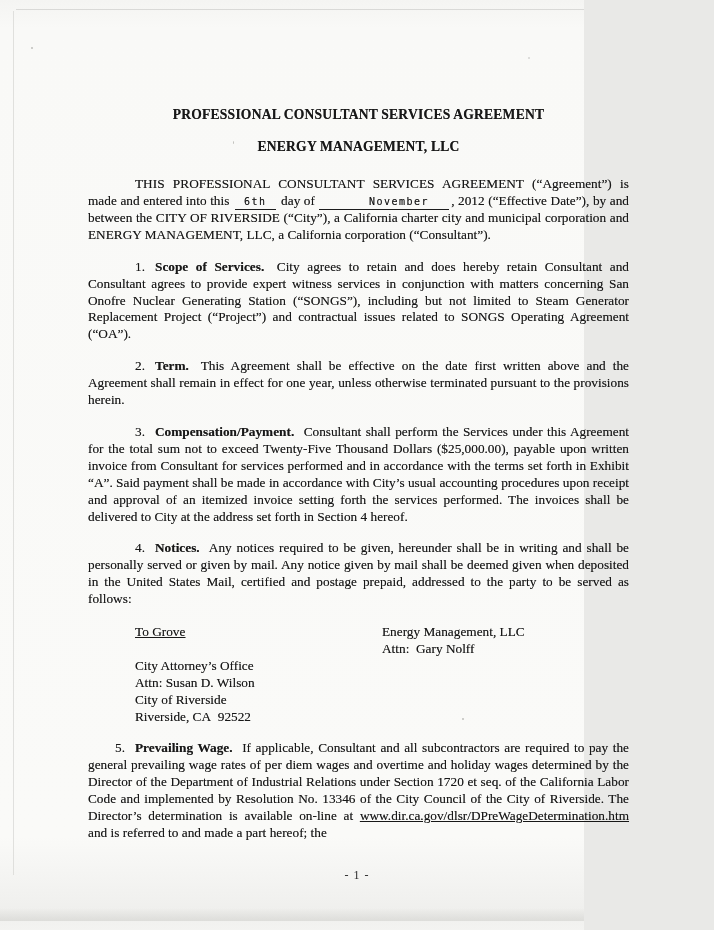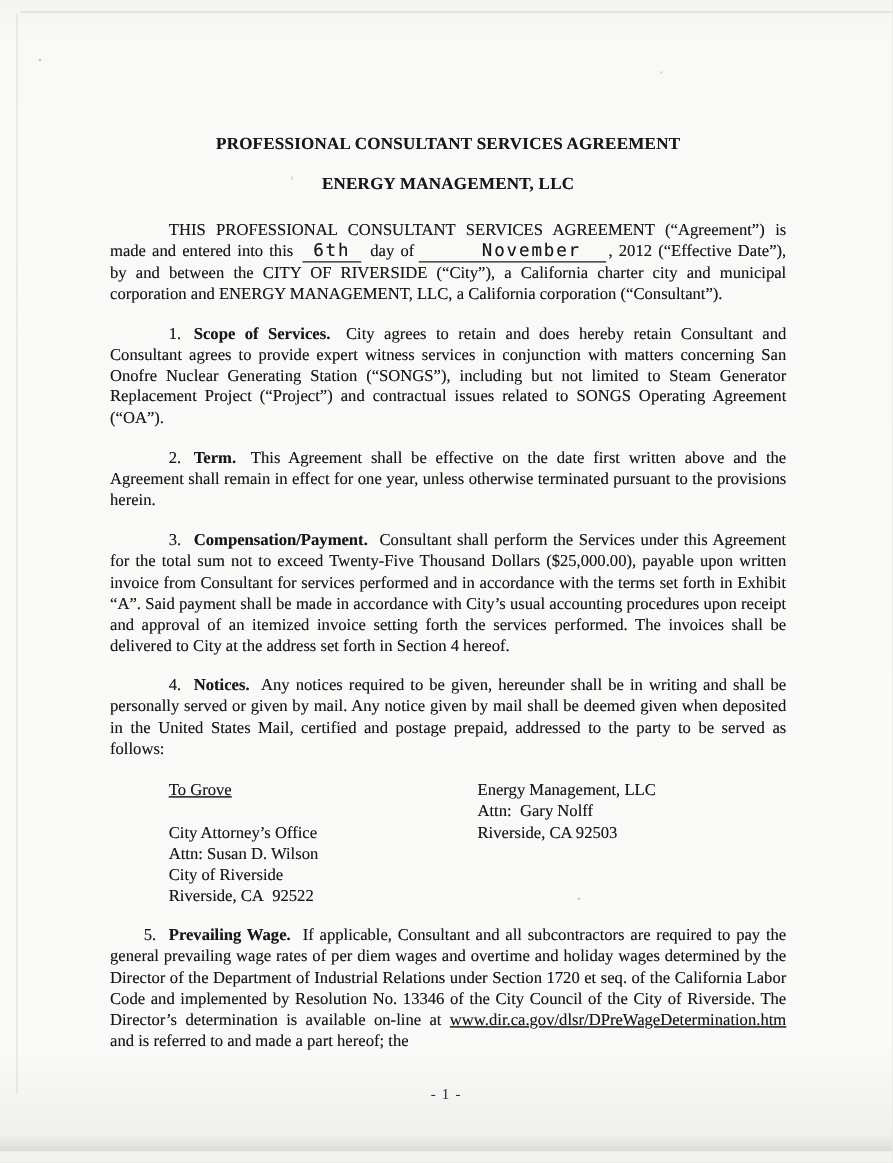--- a/index.html
+++ b/index.html
@@ -3,21 +3,21 @@
 <meta charset="utf-8">
 <style>
   html, body { margin:0; padding:0; }
   body {
     width:714px; height:930px; overflow:hidden;
     background:#e9e9e7;
     font-family:"Liberation Serif", serif;
     color:#181818;
   }
   .page {
-    position:relative; width:714px; height:930px;
+    position:relative; width:584px; height:930px;
     background:linear-gradient(180deg,#f4f4f2 0%, #f9f9f7 3%, #fafaf8 90%, #efefed 98%, #f3f3f1 100%);
   }
   
   .edge-top    { position:absolute; top:9px;  left:16px; right:0; height:1px; background:#cdcdca; opacity:.7; }
   .edge-left   { position:absolute; left:13px; top:11px; width:1px; height:864px; background:#d2d2cf; opacity:.65; }
   .edge-bottom { position:absolute; left:0; right:0; bottom:9px; height:13px;
                  background:linear-gradient(180deg, rgba(200,200,196,0) 0%, rgba(190,190,185,.4) 100%); }
   .speck { position:absolute; width:2px; height:2px; border-radius:50%; background:#8f8f8b; opacity:.55; }
   .speck.s1 { left:31px;  top:47px;  }
   .speck.s2 { left:233px; top:141px; width:1px; height:3px; }
@@ -46,21 +46,21 @@
   .url { text-decoration:underline; }
 
   
   .blank {
     display:inline-block; text-indent:0;
     border-bottom:1px solid #1c1c1c;
     line-height:13px;
   }
   .blank .mono {
     font-family:"DejaVu Sans Mono", monospace;
-    font-size:14px; letter-spacing:1.5px;
+    font-size:10px; letter-spacing:1.5px;
   }
   .blank-day   { padding:0 9px 1px 9px; margin:0 2px; }
   .blank-month { padding:0 20px 1px 50px; margin:0 2px 0 4px; }
 
   .addresses {
     display:flex; margin:1px 0 15px 0;
     font-size:13.3px; line-height:17px;
     text-shadow:0 0 .5px rgba(20,20,20,.5);
   }
   .addr-col { width:265px; }
@@ -105,21 +105,20 @@
       <div class="addr-col first">
         <div class="addr-label">To Grove</div>
         <div class="addr-line">City Attorney’s Office</div>
         <div class="addr-line">Attn: Susan D. Wilson</div>
         <div class="addr-line">City of Riverside</div>
         <div class="addr-line">Riverside, CA&nbsp; 92522</div>
       </div>
       <div class="addr-col">
         <div class="addr-line">Energy Management, LLC</div>
         <div class="addr-line">Attn:&nbsp; Gary Nolff</div>
-        <div class="addr-line">Riverside, CA 92503</div>
       </div>
     </div>
 
     <p class="para s5"><span class="num">5.</span><span class="hd">Prevailing Wage.</span> <span>If applicable, Consultant and all subcontractors are required to pay the general prevailing wage rates of per diem wages and overtime and holiday wages determined by the Director of the Department of Industrial Relations under Section 1720 et seq. of the California Labor Code and implemented by Resolution No. 13346 of the City Council of the City of Riverside.  The Director’s determination is available on-line at</span> <span class="url">www.dir.ca.gov/dlsr/DPreWageDetermination.htm</span> <span>and is referred to and made a part hereof; the</span></p>
 
   </div>
 
   <div class="footer">- 1 -</div>
 
 </div>

